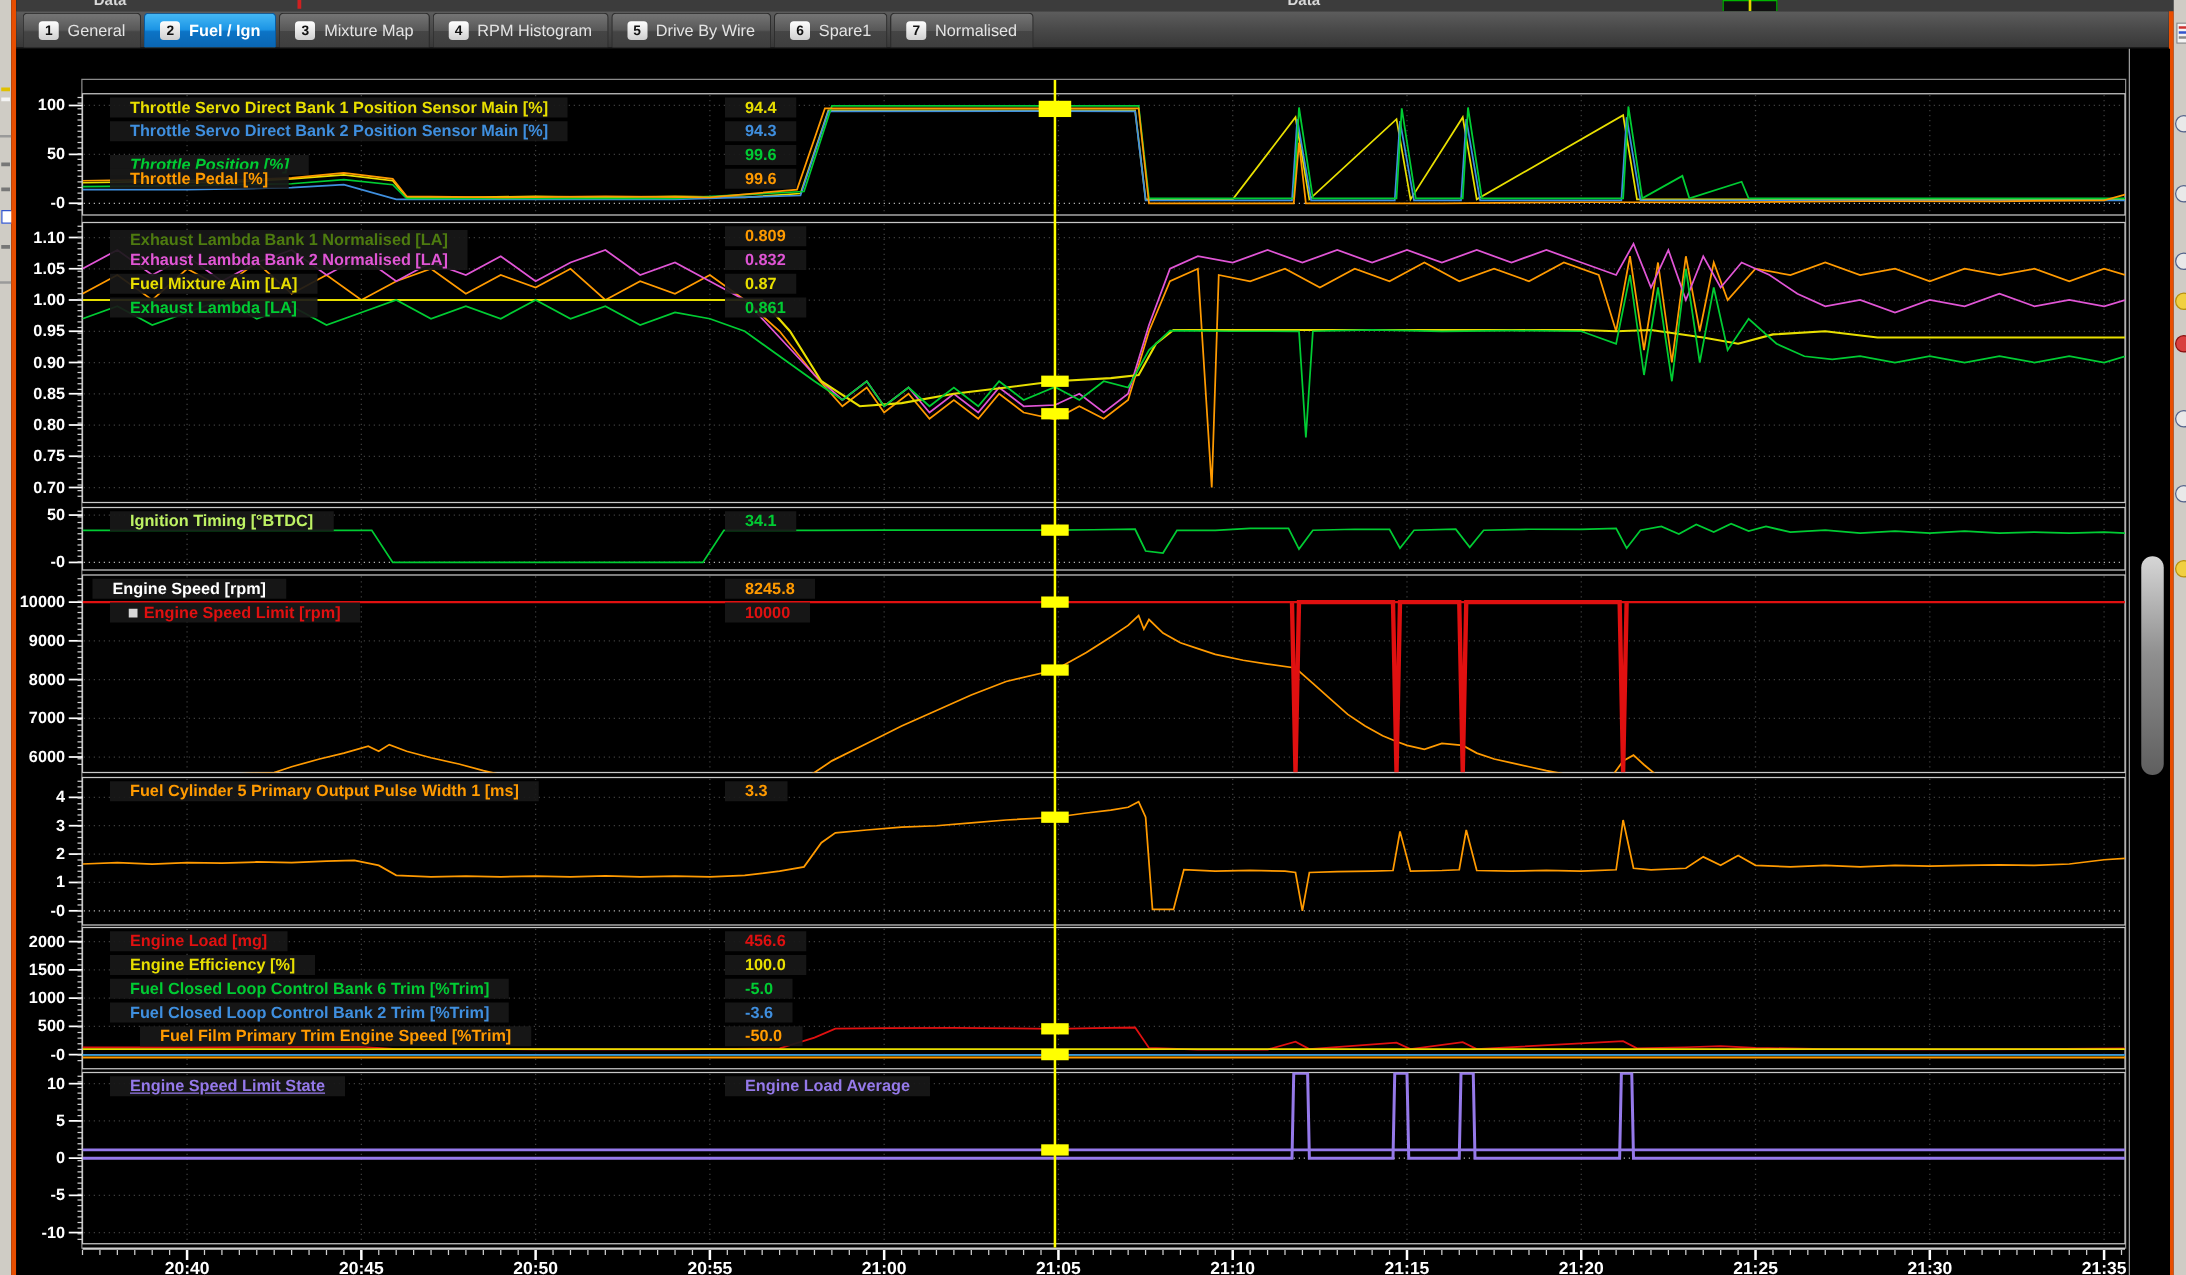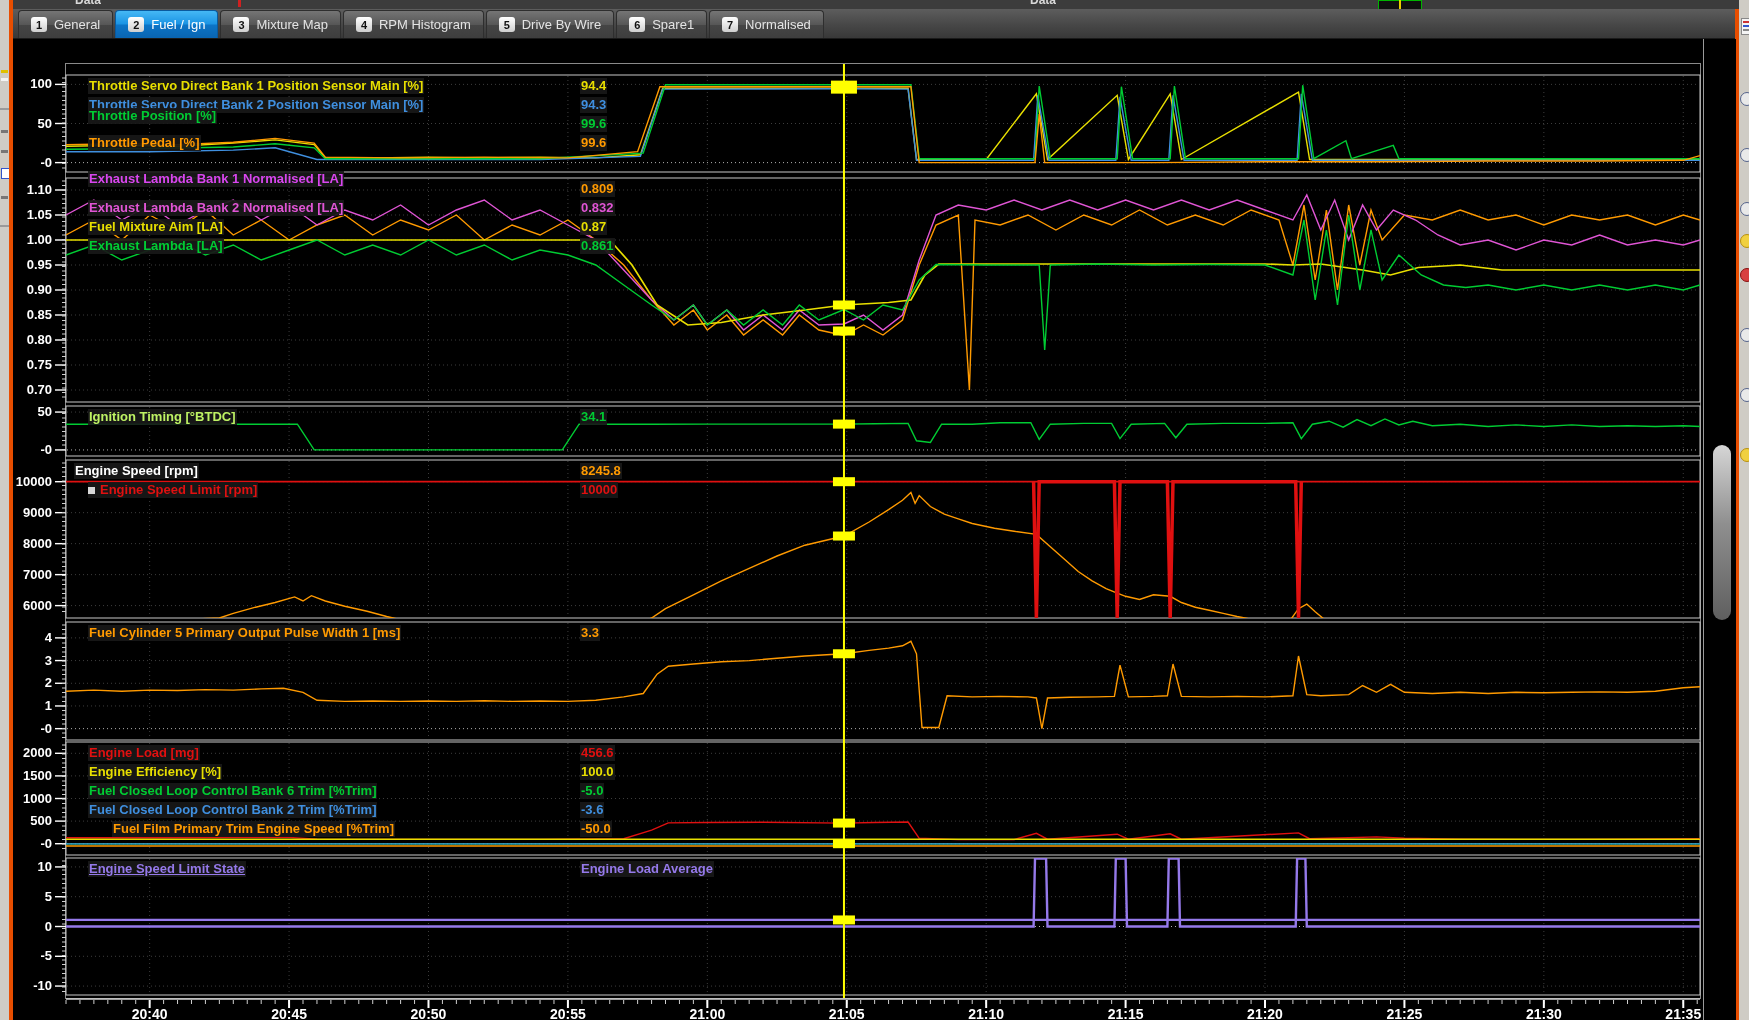--- a/index.html
+++ b/index.html
@@ -20,27 +20,27 @@
   .tabbar{position:absolute;left:13px;top:9px;width:1722px;height:30px;
           background:linear-gradient(#5d5d5d,#474747 55%,#383838);border-bottom:1px solid #1a1a1a;
           display:flex;align-items:flex-end;padding-left:5px;box-sizing:border-box;}
   .tab{height:27px;display:flex;align-items:center;gap:7px;padding:0 12px;margin-right:2px;
        border-radius:4px 4px 0 0;border:1px solid #2e2e2e;border-bottom:none;
        background:linear-gradient(#757575,#575757 50%,#454545 52%,#3e3e3e);cursor:default;}
   .tab.active{background:linear-gradient(#45b8f5,#1b94e4 48%,#0c74c6 52%,#0a65b2);border-color:#0a5a9e;}
   .tab .num{width:16px;height:15px;border-radius:3px;background:linear-gradient(#ffffff,#cfcfcf);
             color:#111;font-size:11px;font-weight:700;display:flex;align-items:center;justify-content:center;}
   .tab .lbl{font-size:13px;color:#e4e4e4;white-space:nowrap;}
-  .tab.active .lbl{color:#fff;font-weight:400;}
+  .tab.active .lbl{color:#fff;font-weight:700;}
   
   .graph-area{position:absolute;left:13px;top:39px;width:1722px;height:981px;background:#000;}
   svg.chart{position:absolute;left:0;top:0;}
   
   .ch-label,.ch-value{position:absolute;font-size:13px;font-weight:700;white-space:nowrap;
-                      background:rgba(24,24,24,.92);padding:0 1px;line-height:16px;}
+                      background:rgba(24,24,24,.92);padding:0 16px;line-height:16px;}
   .bullet{display:inline-block;width:7px;height:7px;background:#d8d8d8;margin-right:5px;margin-left:-1px;}
   
   .axis-label{position:absolute;color:#fff;font-size:14px;font-weight:700;transform:translateX(-50%);}
   .unit-label{position:absolute;color:#fff;font-size:13px;font-weight:700;}
   
   .right-gutter{position:absolute;left:1703px;top:39px;width:32px;height:981px;background:#000;border-left:1px solid #9a9a9a;}
   .scroll-thumb{position:absolute;left:1713px;top:445px;width:18px;height:175px;border-radius:9px;
                 background:linear-gradient(#d6d6d6,#8f8f8f 45%,#5f5f5f);}
   .right-strip{position:absolute;left:1739px;top:0;width:10px;height:1020px;background:#cfccc5;}
   .strip-icon{position:absolute;left:1740px;width:14px;height:14px;border-radius:50%;
@@ -696,25 +696,25 @@
         <rect x="832.9624573378877" y="818.56168" width="22" height="9" fill="#ffff00"></rect>
         <rect x="832.9624573378877" y="839.2" width="22" height="9" fill="#ffff00"></rect>
         <rect x="832.9624573378877" y="915.4478260869565" width="22" height="9" fill="#ffff00"></rect>
       </g>
     </svg>
   <div id="labels-layer">
       <div class="ch-label" style="left: 88px; top: 78px; color: rgb(232, 223, 0);">Throttle Servo Direct Bank 1 Position Sensor Main [%]</div>
       <div class="ch-value" style="left: 580px; top: 78px; color: rgb(232, 223, 0);">94.4</div>
       <div class="ch-label" style="left: 88px; top: 97px; color: rgb(63, 143, 223);">Throttle Servo Direct Bank 2 Position Sensor Main [%]</div>
       <div class="ch-value" style="left: 580px; top: 97px; color: rgb(63, 143, 223);">94.3</div>
-      <div class="ch-label" style="left: 88px; top: 108px; color: rgb(0, 204, 51);">Throttle Position [%]</div>
+      <div class="ch-label" style="left: 88px; top: 124px; color: rgb(0, 204, 51); font-style: italic;">Throttle Position [%]</div>
       <div class="ch-value" style="left: 580px; top: 116px; color: rgb(0, 204, 51);">99.6</div>
       <div class="ch-label" style="left: 88px; top: 135px; color: rgb(255, 154, 0);">Throttle Pedal [%]</div>
       <div class="ch-value" style="left: 580px; top: 135px; color: rgb(255, 154, 0);">99.6</div>
-      <div class="ch-label" style="left: 88px; top: 171px; color: #d946ef; text-align: center;">Exhaust Lambda Bank 1 Normalised [LA]</div>
+      <div class="ch-label" style="left: 88px; top: 184px; color: #4d7c0f; text-align: center;">Exhaust Lambda Bank 1 Normalised [LA]</div>
       <div class="ch-value" style="left: 580px; top: 181px; color: rgb(255, 154, 0);">0.809</div>
       <div class="ch-label" style="left: 88px; top: 200px; color: rgb(224, 85, 213);">Exhaust Lambda Bank 2 Normalised [LA]</div>
       <div class="ch-value" style="left: 580px; top: 200px; color: rgb(224, 85, 213);">0.832</div>
       <div class="ch-label" style="left: 88px; top: 219px; color: rgb(232, 223, 0);">Fuel Mixture Aim [LA]</div>
       <div class="ch-value" style="left: 580px; top: 219px; color: rgb(232, 223, 0);">0.87</div>
       <div class="ch-label" style="left: 88px; top: 238px; color: rgb(0, 204, 51);">Exhaust Lambda [LA]</div>
       <div class="ch-value" style="left: 580px; top: 238px; color: rgb(0, 204, 51);">0.861</div>
       <div class="ch-label" style="left: 88px; top: 409px; color: #bef264;">Ignition Timing [°BTDC]</div>
       <div class="ch-value" style="left: 580px; top: 409px; color: rgb(0, 204, 51);">34.1</div>
       <div class="ch-label" style="left: 74px; top: 463px; color: #ffffff;">Engine Speed [rpm]</div>

